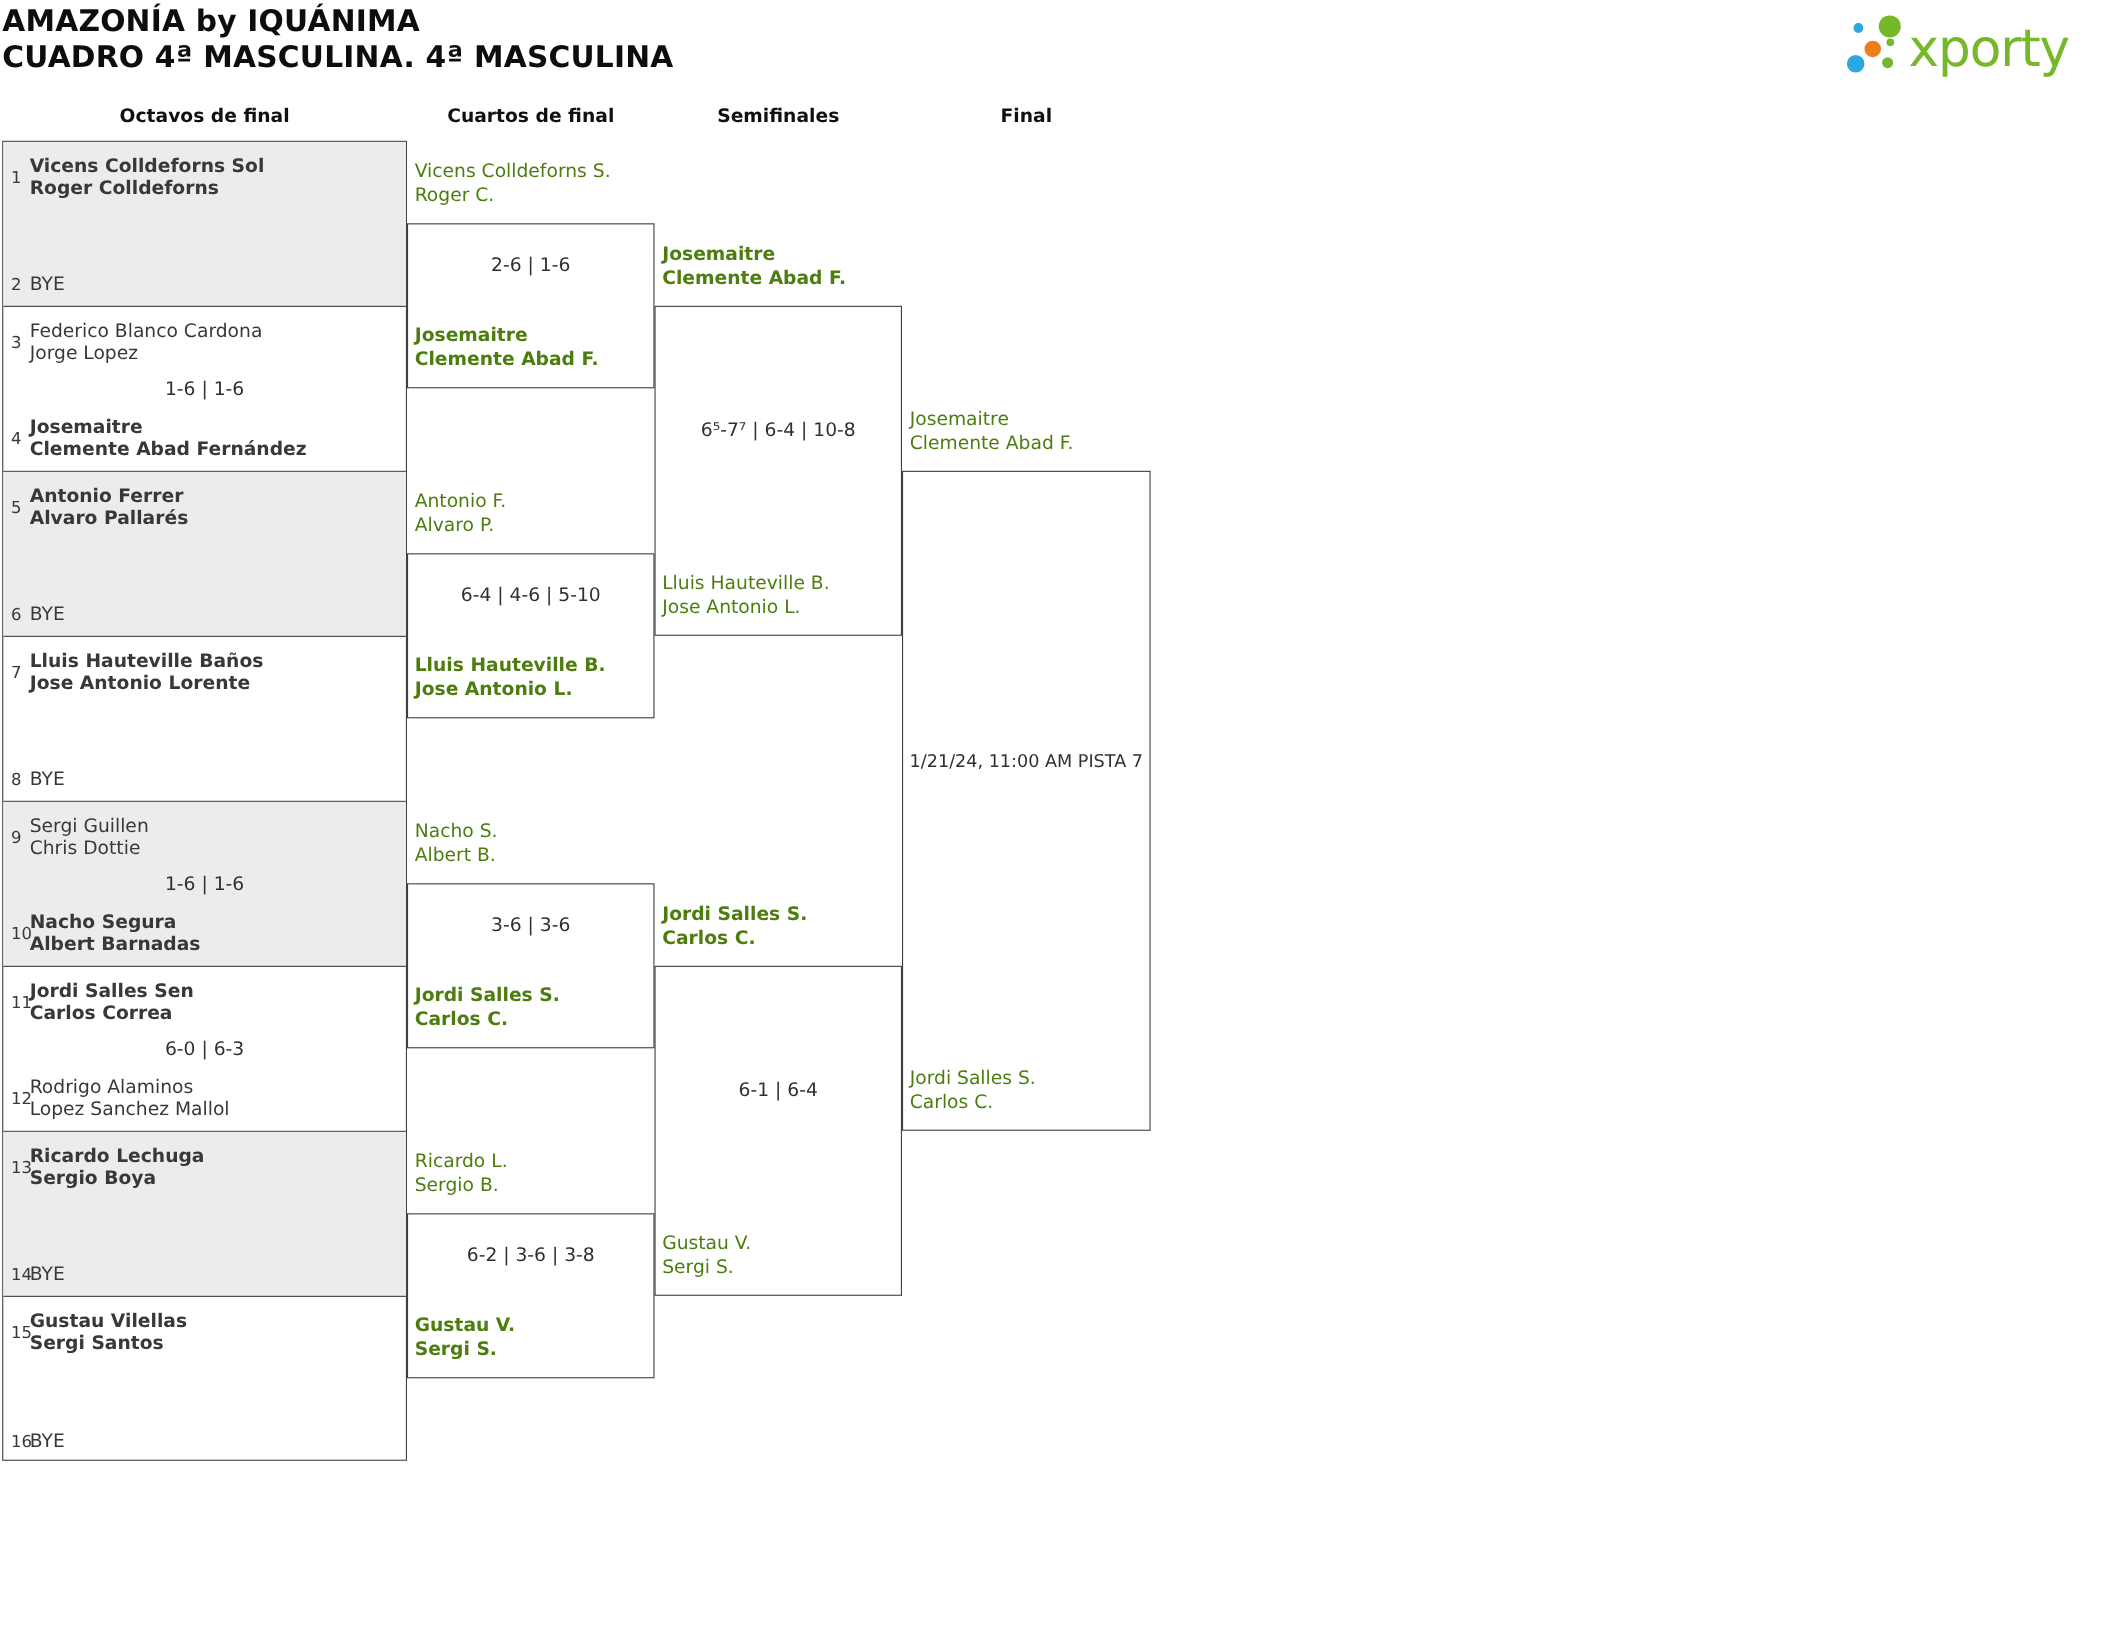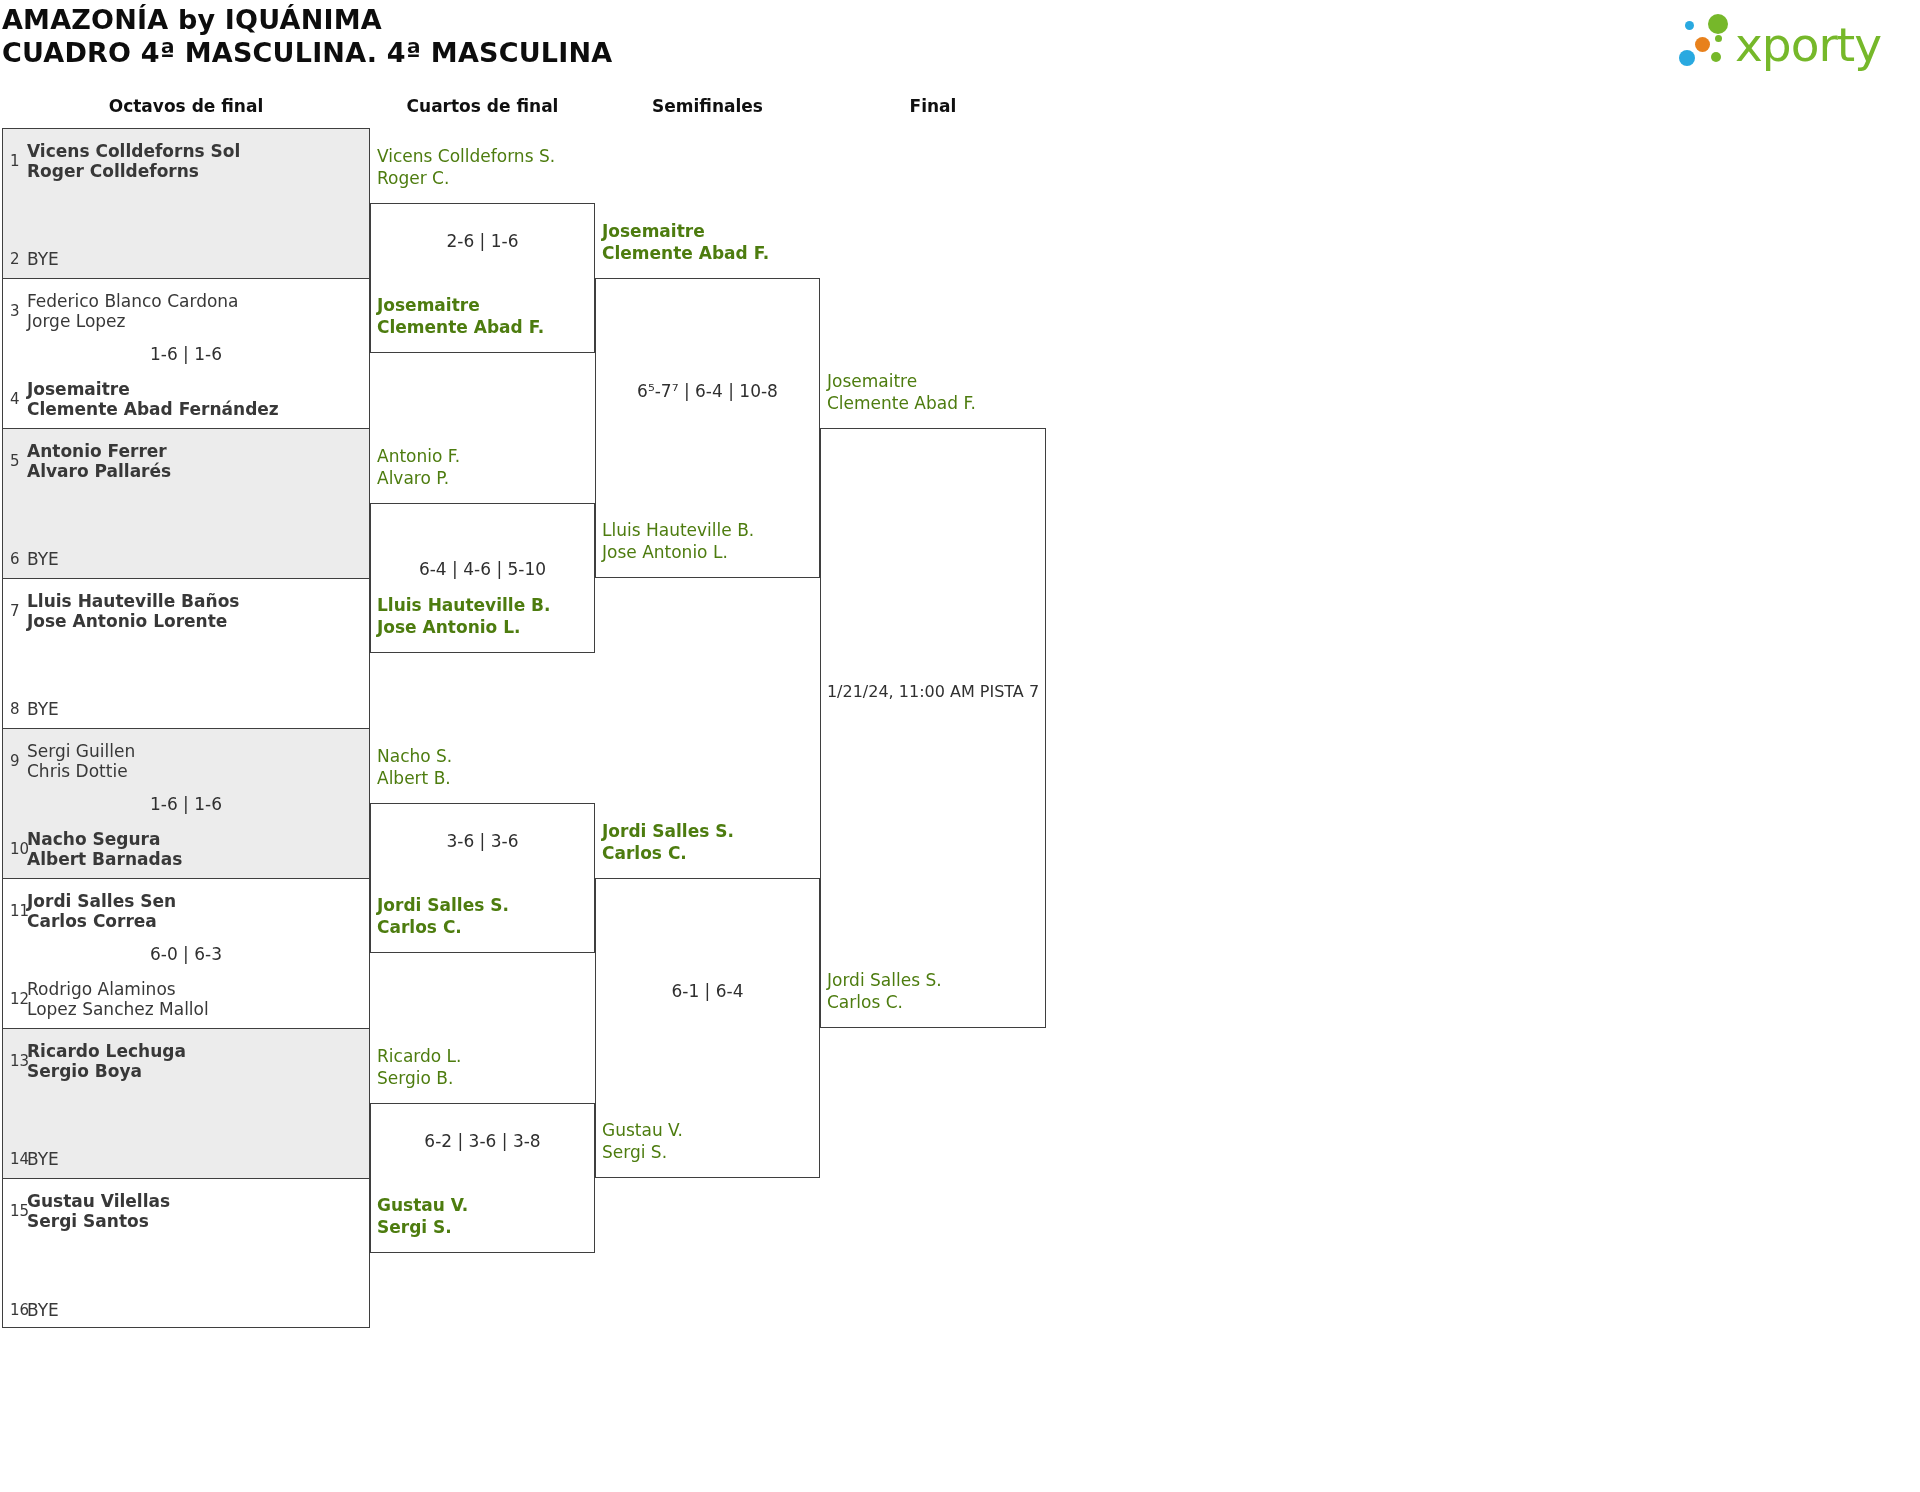--- a/index.html
+++ b/index.html
@@ -218,21 +218,21 @@
   <div class="rname win" style="left:377px;top:294px;">
       <span>Josemaitre</span>
       <span>Clemente Abad F.</span>
     </div>
 
   <div class="box qf" style="top:503px;"></div>
   <div class="rname" style="left:377px;top:445px;">
       <span>Antonio F.</span>
       <span>Alvaro P.</span>
     </div>
-  <div class="cscore" style="left:370px;width:225px;top:530px;margin-top:28px;">6-4 | 4-6 | 5-10</div>
+  <div class="cscore" style="left:370px;width:225px;top:530px;">6-4 | 4-6 | 5-10</div>
   <div class="rname win" style="left:377px;top:594px;">
       <span>Lluis Hauteville B.</span>
       <span>Jose Antonio L.</span>
     </div>
 
   <div class="box qf" style="top:803px;"></div>
   <div class="rname" style="left:377px;top:745px;">
       <span>Nacho S.</span>
       <span>Albert B.</span>
     </div>

